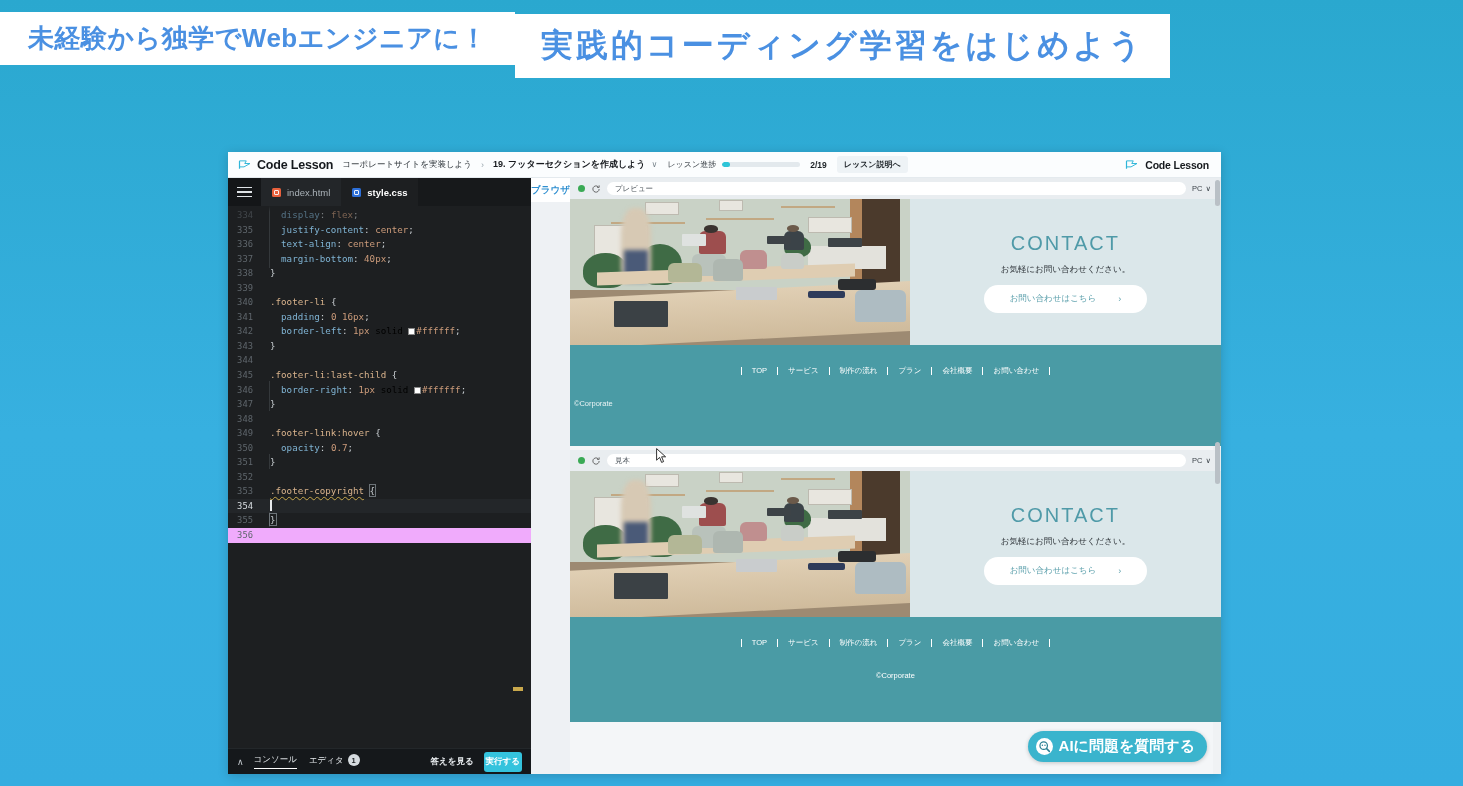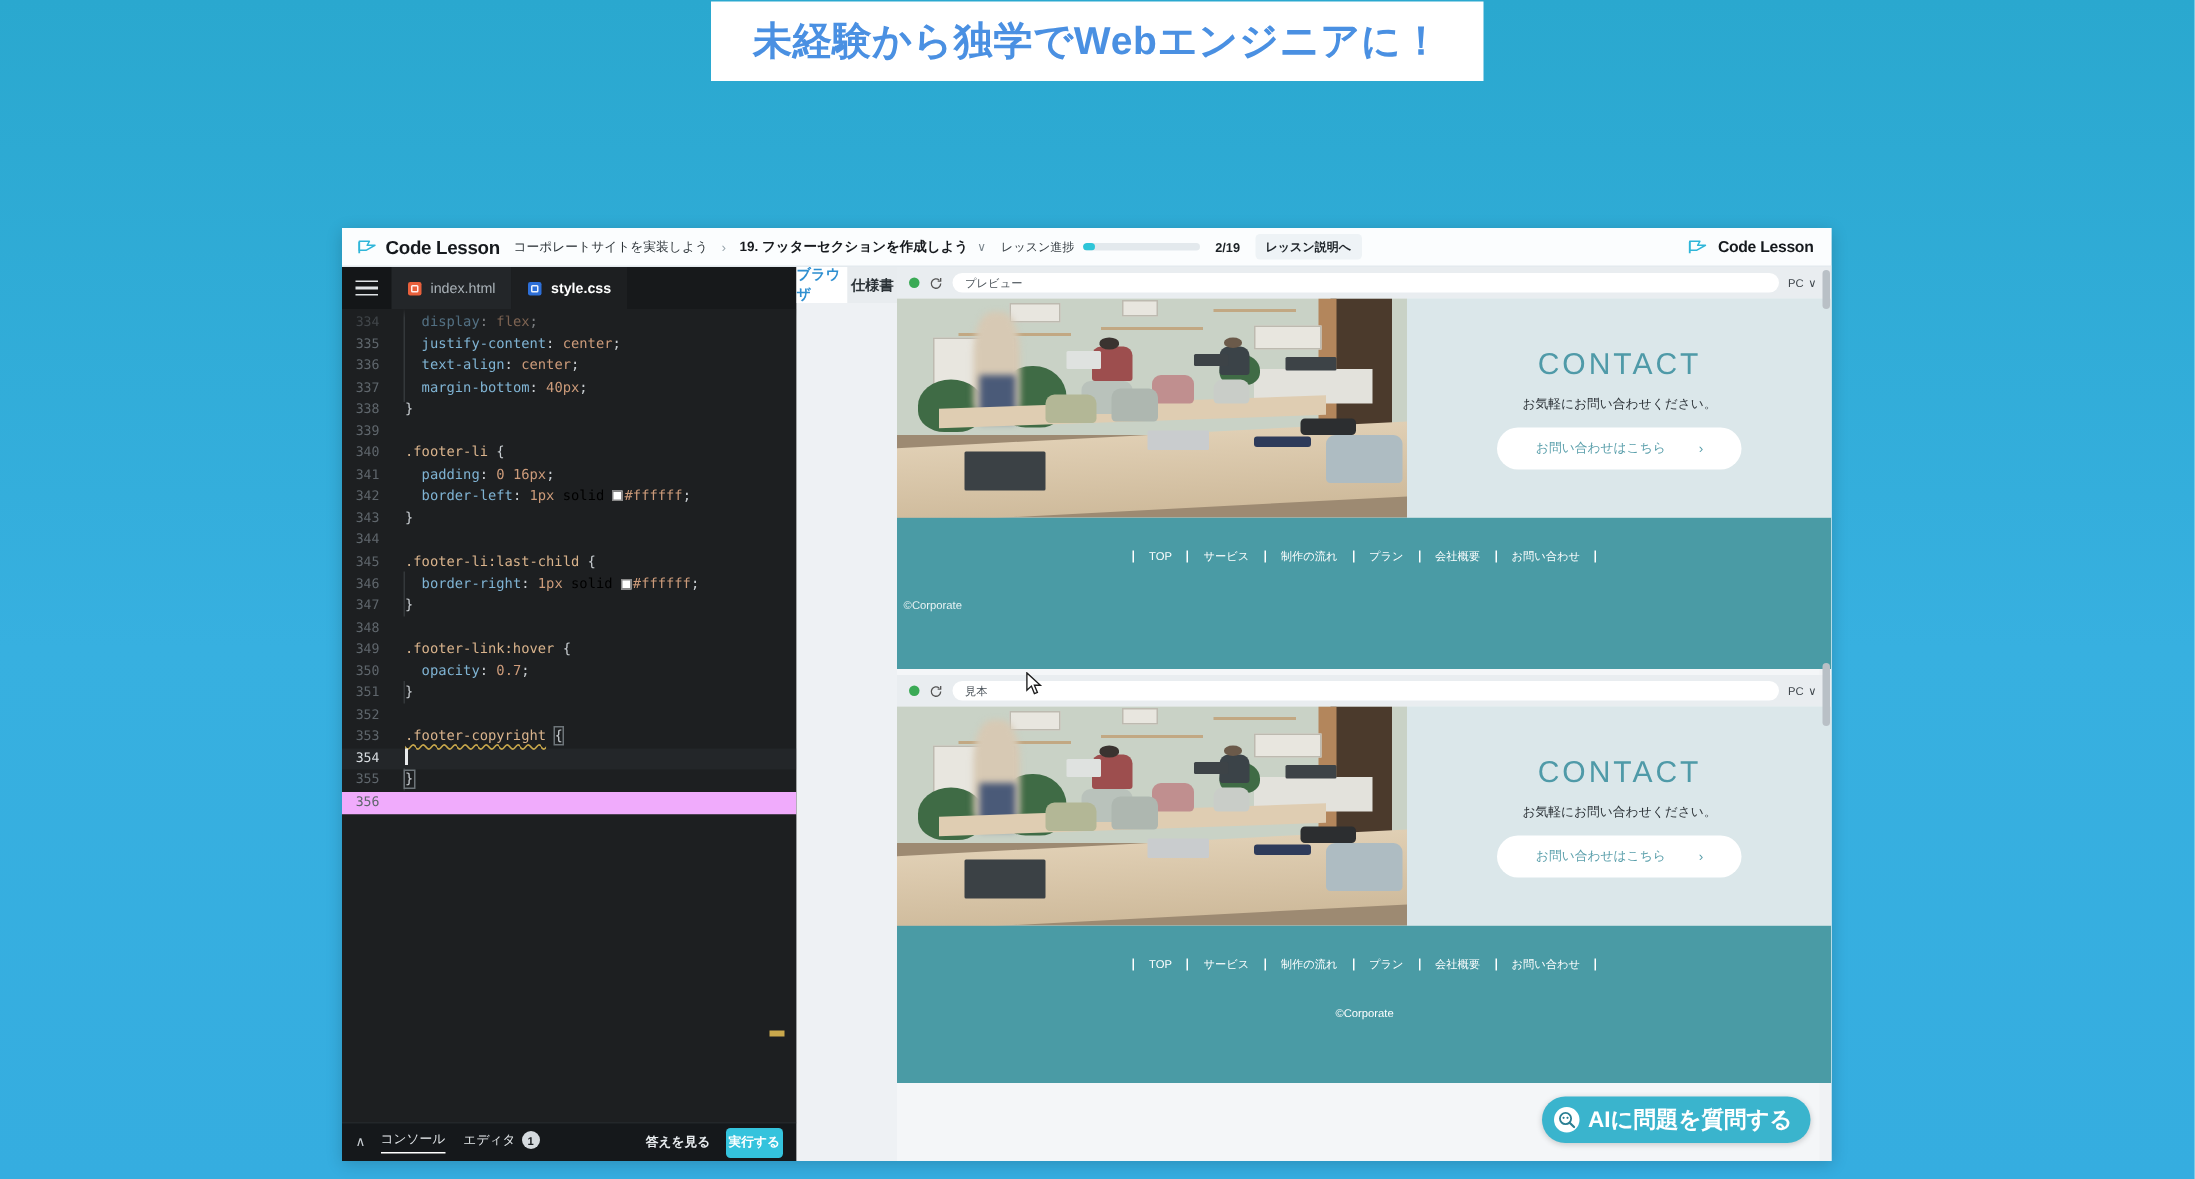--- a/index.html
+++ b/index.html
@@ -11,22 +11,22 @@
   body { background: #2ba9d4; position: relative; }
 
   
   #promo-bg {
     position: absolute; inset: 0;
     background: linear-gradient(180deg, #2aa8cf 0%, #37b0e0 55%, #35ade0 100%);
   }
 
   
   .headline-wrap {
-    position: absolute; left: 0; right: 0; top: 1px;
-    display: flex; flex-direction: column; align-items: center;
+    position: absolute; left: 0; right: 0; top: 12px;
+    display: flex; flex-direction: row; align-items: center;
   }
   .headline {
     background: #ffffff;
     color: #4a90e2;
     font-weight: bold;
     letter-spacing: 0.5px;
     text-align: center;
     white-space: nowrap;
   }
   .headline-1 { font-size: 26px; padding: 9px 28px; margin-bottom: 15px; }
@@ -299,20 +299,21 @@
   
   .mouse-cursor { position: absolute; width: 11px; height: 16px; z-index: 30; }
 </style>
 </head>
 <body>
 
 <div id="promo-bg"></div>
 
 <div class="headline-wrap">
   <div class="headline headline-1">未経験から独学でWebエンジニアに！</div>
+  <div class="headline headline-2">実践的コーディング学習をはじめよう</div>
 </div>
 
 <div id="app-window">
 
   <div class="topbar">
     <div class="logo">
       <svg class="logo-mark" viewBox="0 0 20 16">
         <path d="M2 3 L2 13" stroke="#2fb6d9" stroke-width="1.6" fill="none"></path>
         <path d="M2 2.5 L11 2.5 L9 6 L16 6 L8 10.5 L2 10.5 Z" fill="none" stroke="#2fb6d9" stroke-width="1.3" stroke-linejoin="round"></path>
       </svg>
@@ -402,21 +403,20 @@
         <span class="ef-spacer"></span>
         <span class="ef-answer">答えを見る</span>
         <button class="ef-run">実行する</button>
       </div>
     </div>
 
     <div class="preview-pane">
 
       <div class="pv-tabs">
         <div class="pv-tab active">ブラウザ</div>
-        <div class="pv-tab">仕様書</div>
       </div>
 
       <div class="pv-body">
         <div class="scroll-gutter"></div>
 
         <div class="browser-frame">
           <div class="addr-bar">
             <span class="dot-green"></span>
             <svg class="reload-ico" viewBox="0 0 16 16">
               <path d="M13 8a5 5 0 1 1-1.6-3.6" fill="none" stroke="#555" stroke-width="1.4"></path>

